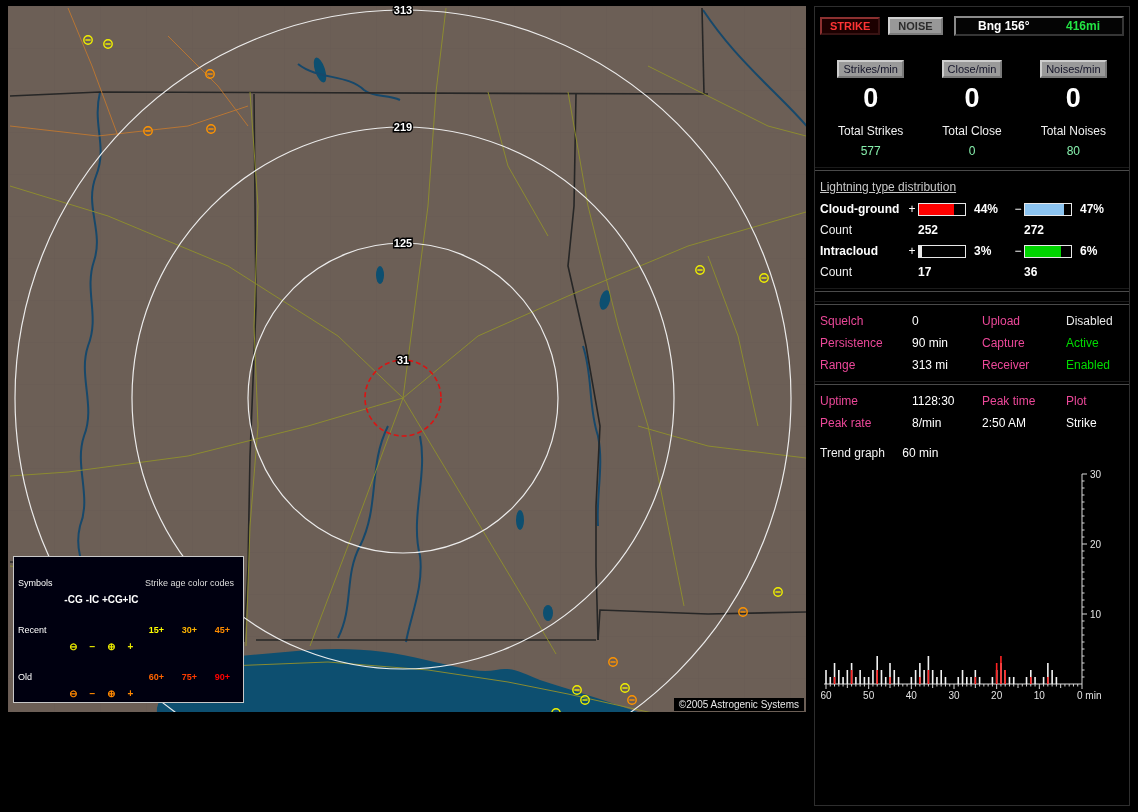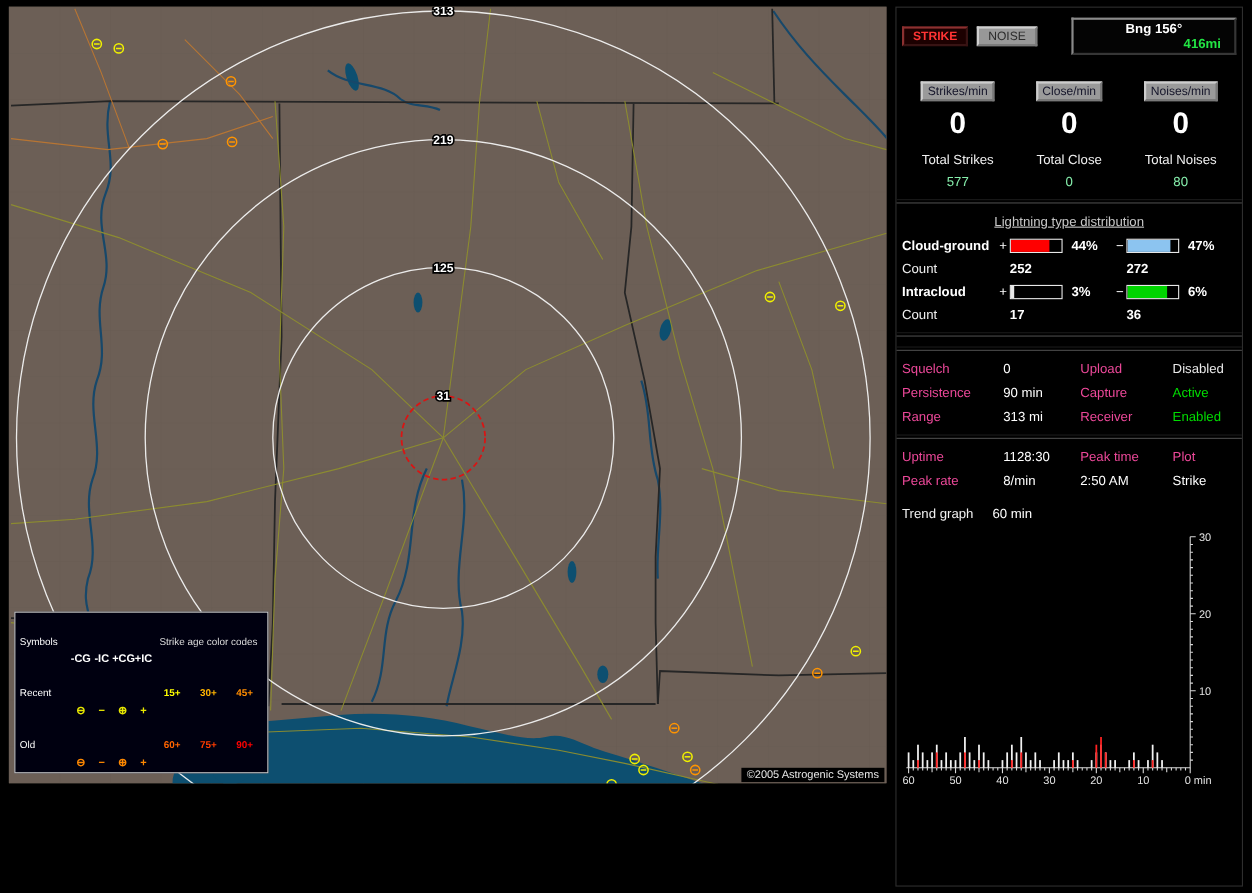--- a/index.html
+++ b/index.html
@@ -17,34 +17,34 @@
   .lg-g{text-align:center;font-size:10px;font-weight:bold;margin-top:35px;}
   .lg-a{text-align:center;font-weight:bold;}
   .lg-agehead{grid-column:6/9;text-align:center;color:#ddd;}
 
   
   #panel{position:absolute;left:814px;top:6px;width:316px;height:800px;background:#000;color:#eee;font-size:12px;border:1px solid #2e2e2e;box-sizing:border-box;padding:0 5px;}
   .hr{height:2px;border-top:1px solid #1a1a1a;border-bottom:1px solid #4a4a4a;margin:9px -5px;}
 
   .toolbar{display:flex;align-items:center;margin-top:9px;}
   .btn-strike{font-family:inherit;font-size:11px;font-weight:bold;color:#ff3434;background:#1c0000;border:2px outset #8c3030;padding:1px 8px;margin-right:8px;cursor:pointer;}
-  .btn-noise{font-family:inherit;font-size:11px;font-weight:normal;color:#2c2c2c;background:#989898;border:2px outset #cfcfcf;padding:1px 8px;cursor:pointer;}
-  .bng-box{margin-left:auto;display:flex;align-items:center;background:#040404;border:2px outset #8a8a8a;padding:1px 12px;min-width:122px;flex-direction:column;}
+  .btn-noise{font-family:inherit;font-size:11px;font-weight:bold;color:#2c2c2c;background:#989898;border:2px outset #cfcfcf;padding:1px 8px;cursor:pointer;}
+  .bng-box{margin-left:auto;display:flex;align-items:center;background:#040404;border:2px outset #8a8a8a;padding:1px 22px;min-width:122px;}
   .bng-label{color:#fff;font-weight:bold;font-size:12px;}
   .bng-value{margin-left:auto;color:#22e544;font-weight:bold;font-size:12px;}
 
   .rates{display:grid;grid-template-columns:1fr 1fr 1fr;text-align:center;margin-top:24px;}
   .gray-btn{display:inline-block;background:#9a9a9a;color:#15152a;border:2px outset #cdcdcd;font-size:11px;padding:1px 4px;cursor:pointer;}
   .rate-value{color:#fff;font-size:27px;font-weight:bold;margin-top:5px;}
 
   .totals{display:grid;grid-template-columns:1fr 1fr 1fr;text-align:center;margin-top:10px;}
   .total-label{color:#f0f0f0;}
   .total-value{color:#86efac;margin-top:6px;}
 
-  .dist-title{color:#c8c8c8;text-decoration:underline;margin:2px 0 8px 0;text-align:center;}
+  .dist-title{color:#c8c8c8;text-decoration:underline;margin:2px 0 8px 0;}
   .dist-grid{display:grid;grid-template-columns:86px 12px 52px 42px 12px 52px 42px;align-items:center;margin-bottom:7px;}
   .dist-label{font-weight:bold;color:#fff;}
   .pm{color:#fff;text-align:center;}
   .bar{display:inline-block;height:11px;border:1px solid #e8e8e8;background:#000;width:46px;overflow:hidden;}
   .bar-fill{display:block;height:100%;width:0;}
   .pct{font-weight:bold;color:#fff;padding-left:4px;}
   .count-row span:first-child{color:#f0f0f0;}
   .cnt{font-weight:bold;color:#fff;}
   .cnt.c1{grid-column:3/5;}
   .cnt.c2{grid-column:6/8;}

